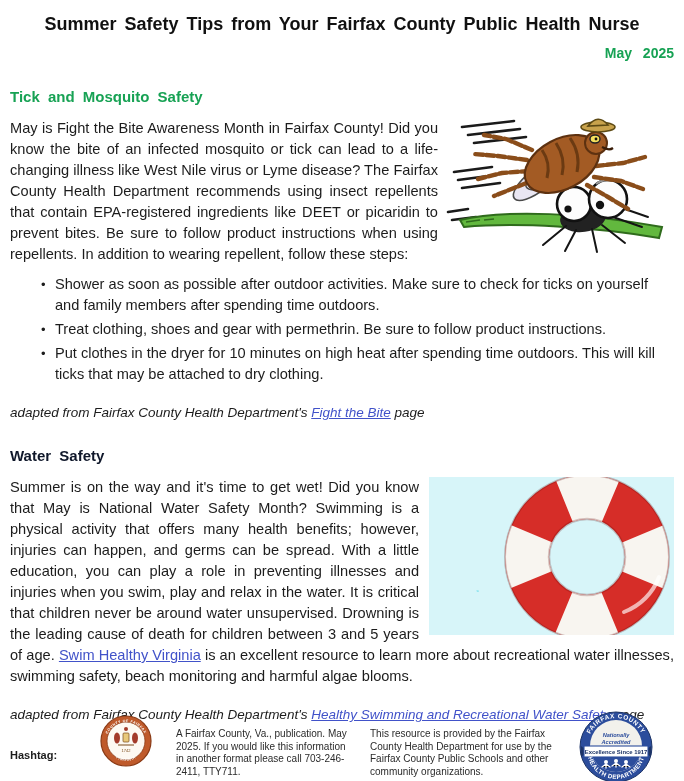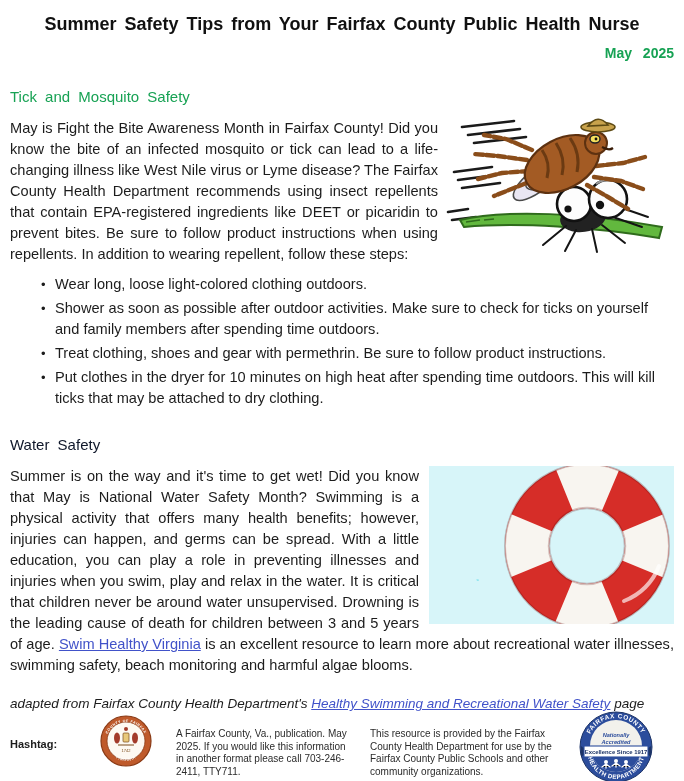--- a/index.html
+++ b/index.html
@@ -4,21 +4,21 @@
 <style>
   html,body{margin:0;padding:0;background:#fff;}
   .page{
     position:relative; width:684px; height:781px; background:#ffffff;
     font-family:"Liberation Sans","DejaVu Sans",sans-serif; color:#1c1c1c;
     overflow:hidden;
   }
   .inner{padding:8px 10px 0 10px;}
   .title{ text-align:center; font-size:18px; font-weight:bold; word-spacing:3px; margin-top:6px; color:#111;}
   .date{ text-align:right; font-size:14px; font-weight:bold; word-spacing:7px; margin-top:10px; color:#17a254;}
-  .h-sec{ font-size:15px; font-weight:normal; word-spacing:4px; margin-top:27px;}
+  .h-sec{ font-size:15px; font-weight:bold; word-spacing:4px; margin-top:27px;}
   .h-green{color:#17a254;}
   .h-blue{color:#0f172a;}
   .para-wrap{margin-top:13px; overflow:visible;}
   .para-wrap::after{content:""; display:block; clear:both;}
   .bodytext{ font-size:14.6px; line-height:21px; text-align:justify; margin:0; color:#1c1c1c;}
   svg.cartoon{ float:right; width:228px; height:142px; margin:-4px 0 2px 8px;}
   svg.pool{ float:right; width:245px; height:158px; margin:0 0 4px 10px;}
   ul.tips{ list-style:none; margin:9px 0 0 0; padding:0 4px 0 45px;}
   ul.tips li{ position:relative; font-size:14.6px; line-height:21px; margin-bottom:3px;}
   ul.tips li::before{ content:"\2022"; position:absolute; left:-14px; top:0; font-size:13px; color:#1c1c1c;}
@@ -100,26 +100,28 @@
           <circle cx="150" cy="25" r="1.4" fill="#111"></circle>
           <path d="M156,33 q7,4 11,1" stroke="#3a1d08" stroke-width="2.2" fill="none"></path>
           <ellipse cx="152" cy="13" rx="17" ry="5" fill="#c8a24c" stroke="#5d4a14" stroke-width="1.6"></ellipse>
           <path d="M142,12 q10,-13 20,-1 Z" fill="#c8a24c" stroke="#5d4a14" stroke-width="1.6"></path>
         </g>
       </svg>
       <p class="bodytext">May is Fight the Bite Awareness Month in Fairfax County! Did you know the bite of an infected mosquito or tick can lead to a life-changing illness like West Nile virus or Lyme disease? The Fairfax County Health Department recommends using insect repellents that contain EPA-registered ingredients like DEET or picaridin to prevent bites. Be sure to follow product instructions when using repellents. In addition to wearing repellent, follow these steps:</p>
     </div>
 
     <ul class="tips">
-      <li>Wear long, loose light-colored clothing outdoors.</li>
       <li>Shower as soon as possible after outdoor activities. Make sure to check for ticks on yourself and family members after spending time outdoors.</li>
       <li>Treat clothing, shoes and gear with permethrin. Be sure to follow product instructions.</li>
       <li>Put clothes in the dryer for 10 minutes on high heat after spending time outdoors. This will kill ticks that may be attached to dry clothing.</li>
     </ul>
 
+    <p class="credit"><span>adapted from Fairfax County Health Department's</span>
+      <a class="doclink">Fight the Bite</a>
+      <span>page</span></p>
 
     <div class="h-sec h-blue">Water Safety</div>
 
     <div class="para-wrap">
       <svg class="pool" viewBox="0 0 245 158" aria-hidden="true">
         <defs>
           <filter id="caustics" x="0" y="0" width="100%" height="100%">
             <feTurbulence type="fractalNoise" baseFrequency="0.055 0.065" numOctaves="2" seed="8" result="n"></feTurbulence>
             <feColorMatrix in="n" type="matrix" values="0 0 0 0 1  0 0 0 0 1  0 0 0 0 1  10 10 10 0 -6"></feColorMatrix>
           </filter>

